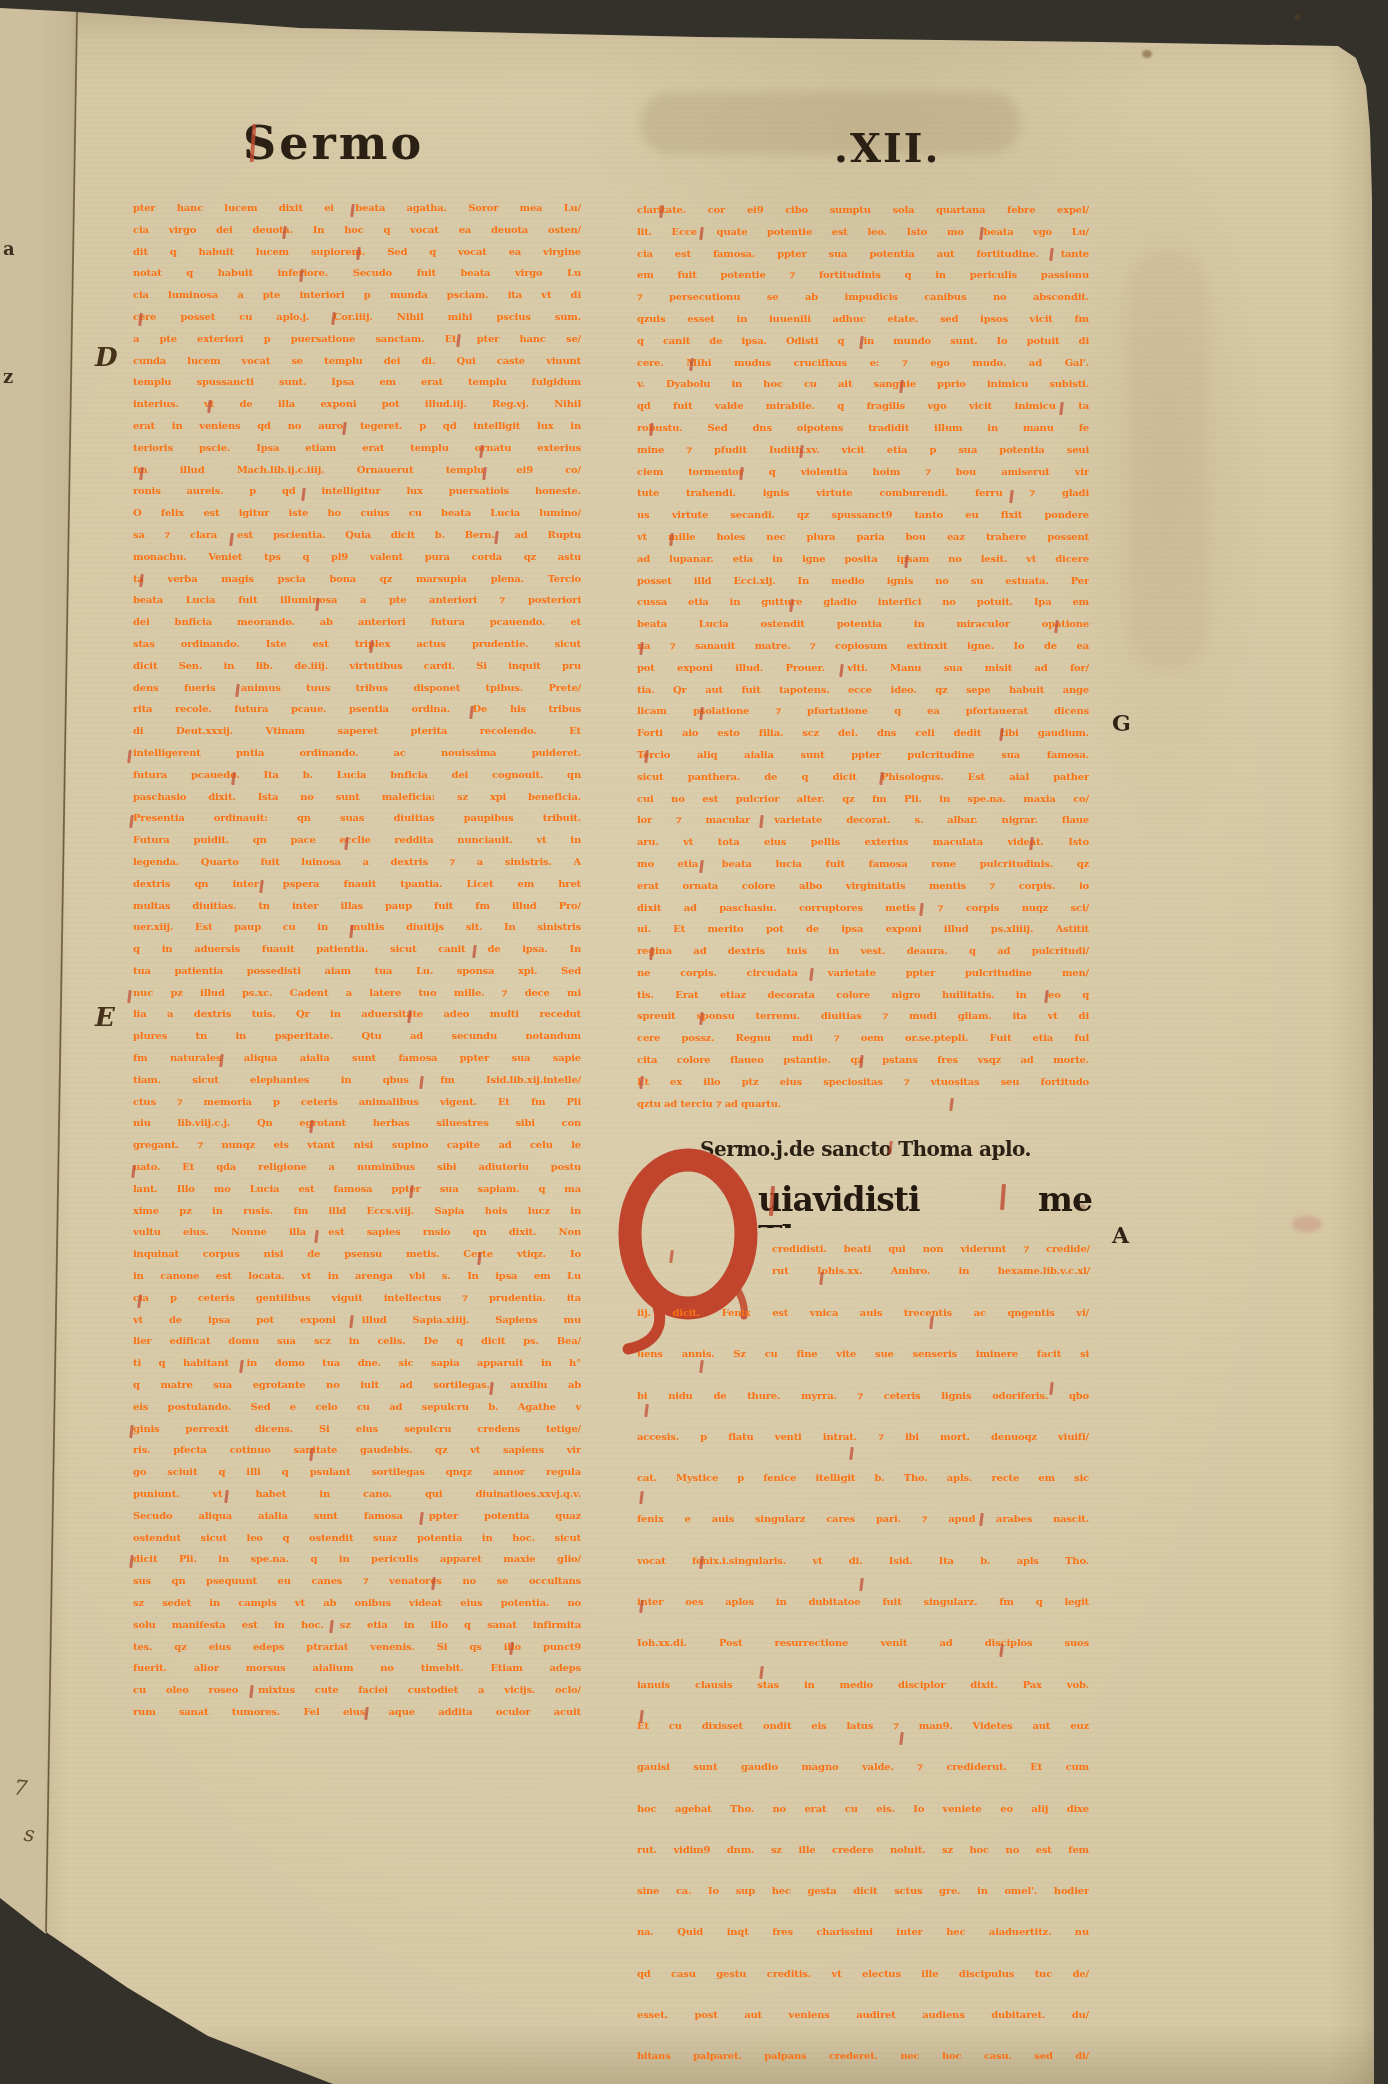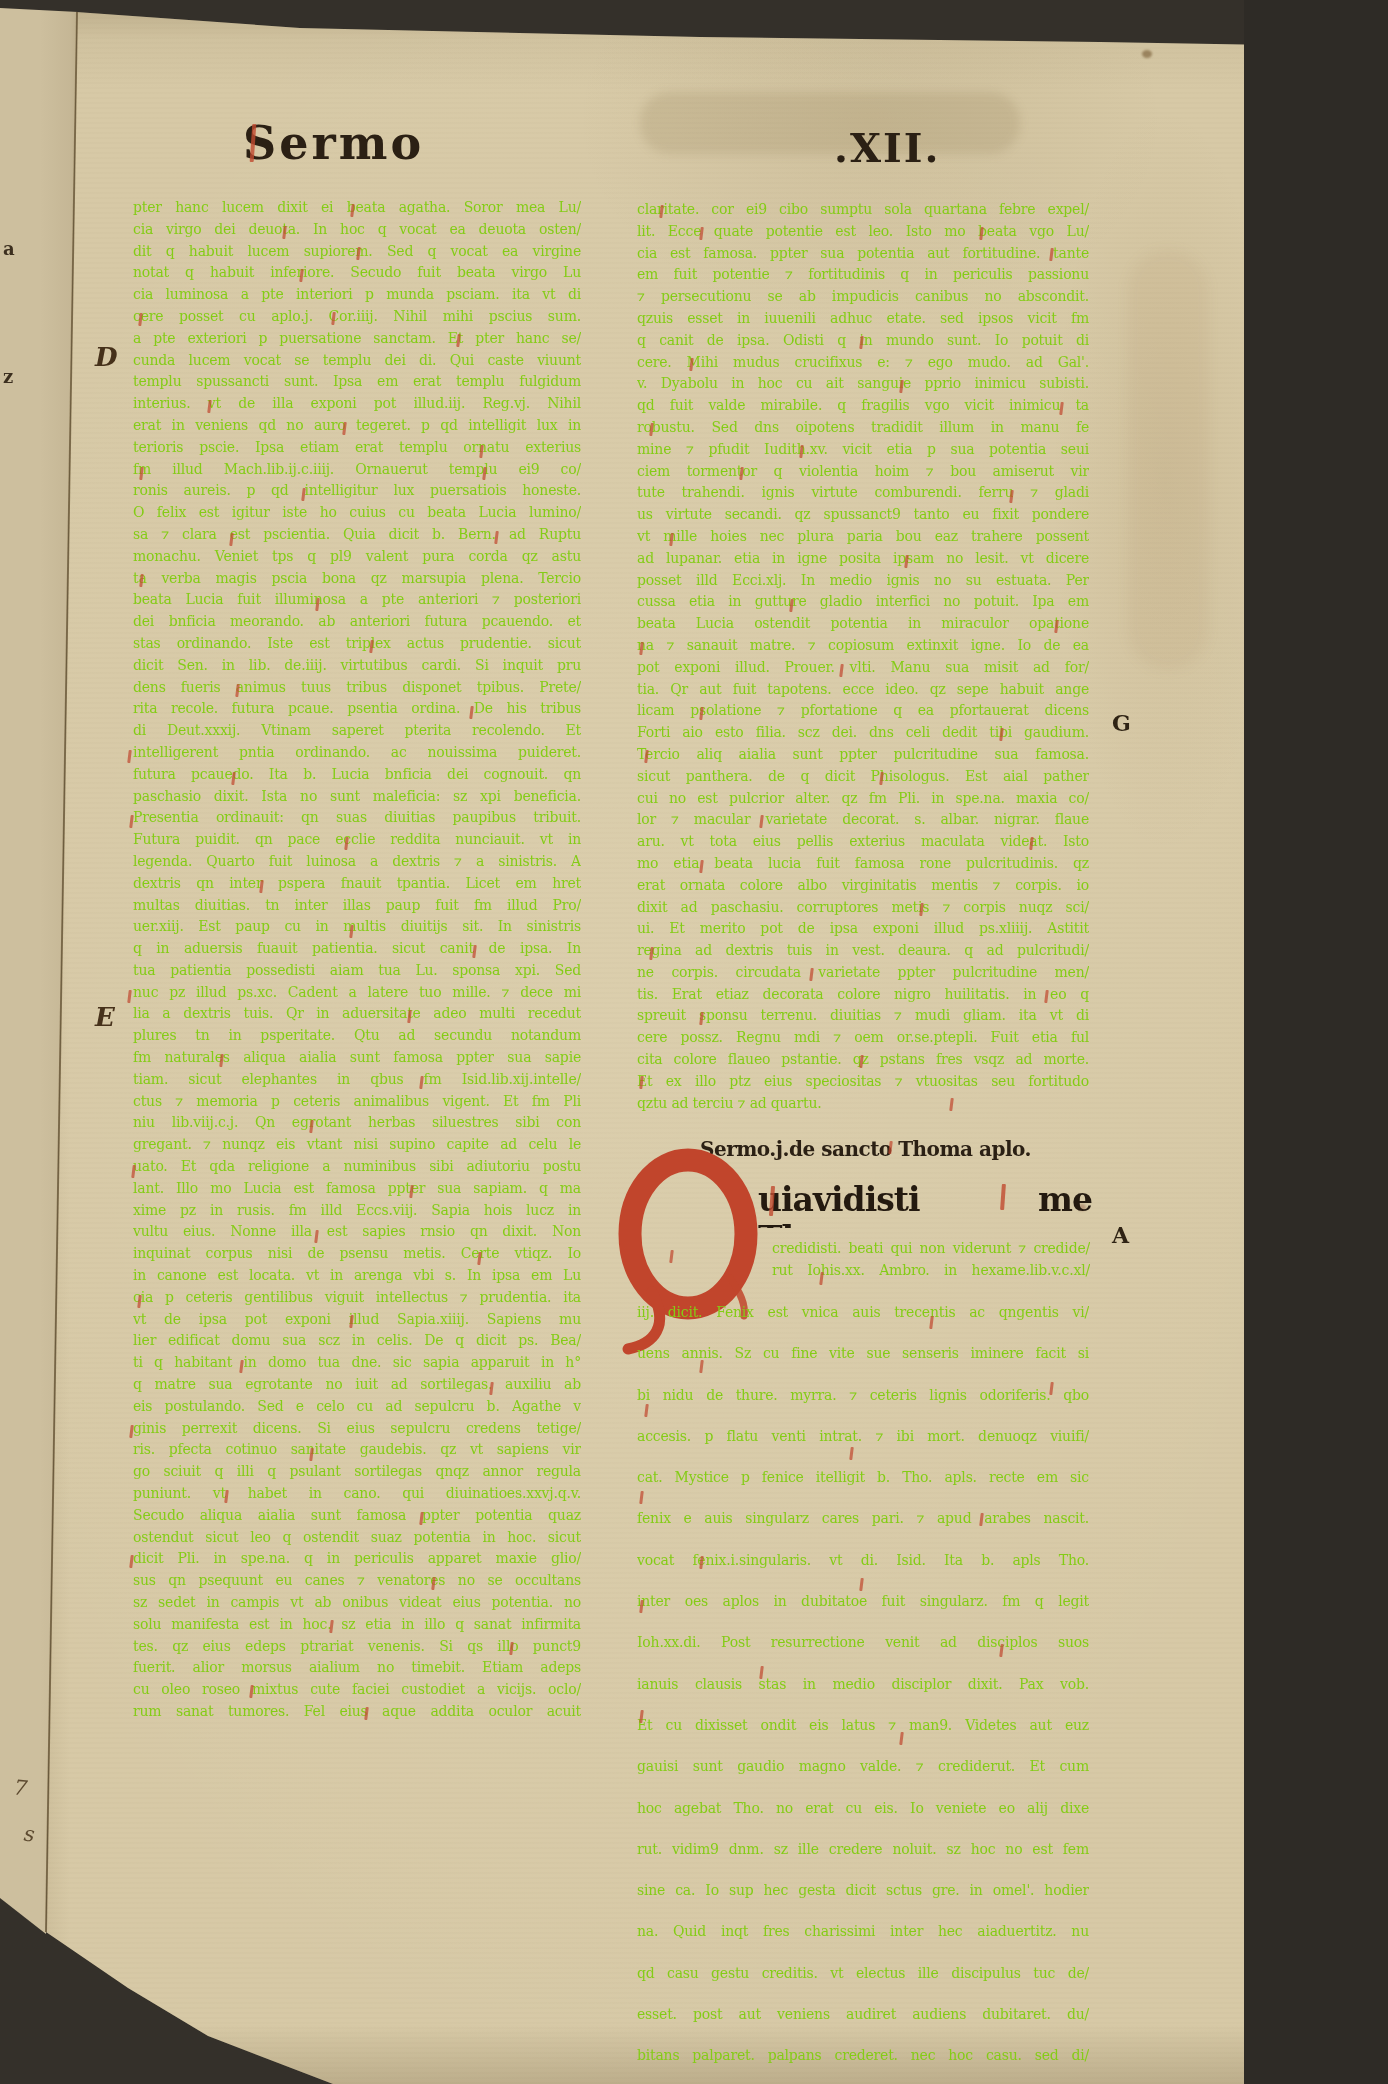--- a/index.html
+++ b/index.html
@@ -1,16 +1,16 @@
 <!DOCTYPE html>
 <html><head>
 <meta charset="utf-8">
 <style>
   html,body{margin:0;padding:0;background:#2e2b26;}
-  #canvas{position:relative;width:1244px;height:2084px;background:#34302a;overflow:hidden;
+  #canvas{position:relative;width:1388px;height:2084px;background:#34302a;overflow:hidden;
           font-family:"DejaVu Serif","Liberation Serif",serif;}
   
   .facing-page{position:absolute;left:0;top:0;width:100px;height:2084px;
     clip-path:polygon(0px 8px,78px 12px,46px 1934px,0px 1898px);
     background:linear-gradient(270deg,#baa océ,transparent),#cdbf9e;}
   .facing-page{background:linear-gradient(270deg,rgba(105,85,50,.38) 0%,rgba(105,85,50,.08) 30%,rgba(0,0,0,0) 60%),#cdbf9e;}
   .main-page{position:absolute;left:0;top:0;width:1388px;height:2084px;
     clip-path:polygon(76px 12px,300px 28px,700px 37px,1100px 42px,1338px 46px,1356px 58px,1366px 86px,1370px 130px,1372px 200px,1374px 2084px,333px 2084px,208px 2036px,128px 1988px,46px 1932px);
     background:
       radial-gradient(420px 300px at 870px 120px,rgba(130,108,66,.10),rgba(0,0,0,0) 70%),
@@ -20,21 +20,21 @@
       linear-gradient(270deg,rgba(95,78,45,.30) 0px,rgba(95,78,45,.10) 26px,rgba(0,0,0,0) 60px),
       linear-gradient(180deg,rgba(100,82,48,.25) 0px,rgba(100,82,48,.06) 40px,rgba(0,0,0,0) 90px),
       linear-gradient(0deg,rgba(95,78,45,.22) 0px,rgba(0,0,0,0) 60px),
       repeating-linear-gradient(0deg,rgba(60,45,20,.016) 0 2px,rgba(0,0,0,0) 2px 5px),
       #d7c9a6;}
   .fold-svg{position:absolute;left:0;top:0;pointer-events:none;}
   .running-title{position:absolute;left:243px;top:116px;font-size:46px;font-weight:700;
     letter-spacing:3px;color:#2b2014;}
   .page-number{position:absolute;left:834px;top:124px;font-size:40px;font-weight:700;
     letter-spacing:2px;color:#2b2014;}
-  .col{position:absolute;font-size:14px;font-weight:400;color:#84cc16;letter-spacing:-.2px;}
+  .col{position:absolute;font-size:10px;font-weight:700;color:#f97316;letter-spacing:-.2px;}
   .tline{height:21.8px;line-height:21.8px;overflow:hidden;text-align:justify;text-align-last:justify;}
   .tline.short{text-align-last:left;}
   #colL{left:133px;top:197px;width:448px;}
   #colR{left:637px;top:199px;width:452px;}
   #colR2a{left:772px;top:1238px;width:318px;}
   #colR2a .tline{height:21.5px;line-height:21.5px;}
   #colR2b{left:637px;top:1282px;width:452px;}
   #colR2b .tline{height:21.3px;line-height:21.3px;margin-top:20px;}
   .section-heading{position:absolute;left:700px;top:1137px;font-size:20px;font-weight:700;
     letter-spacing:-.5px;color:#2b2014;}

